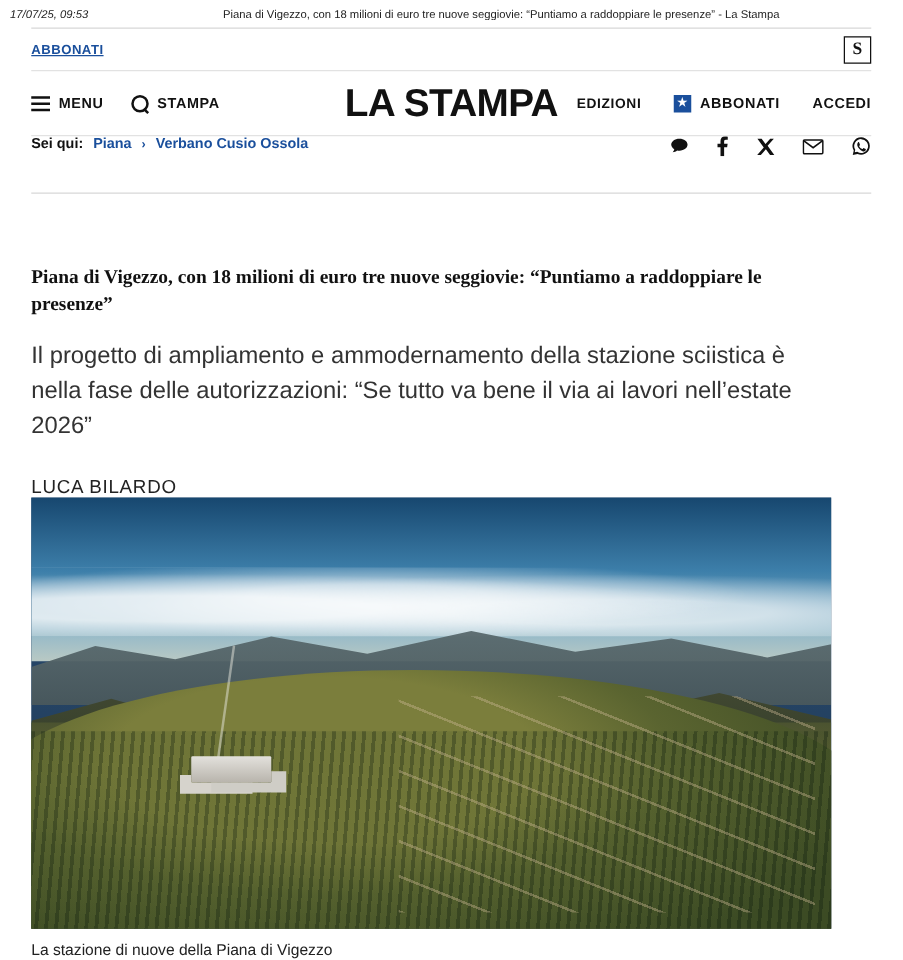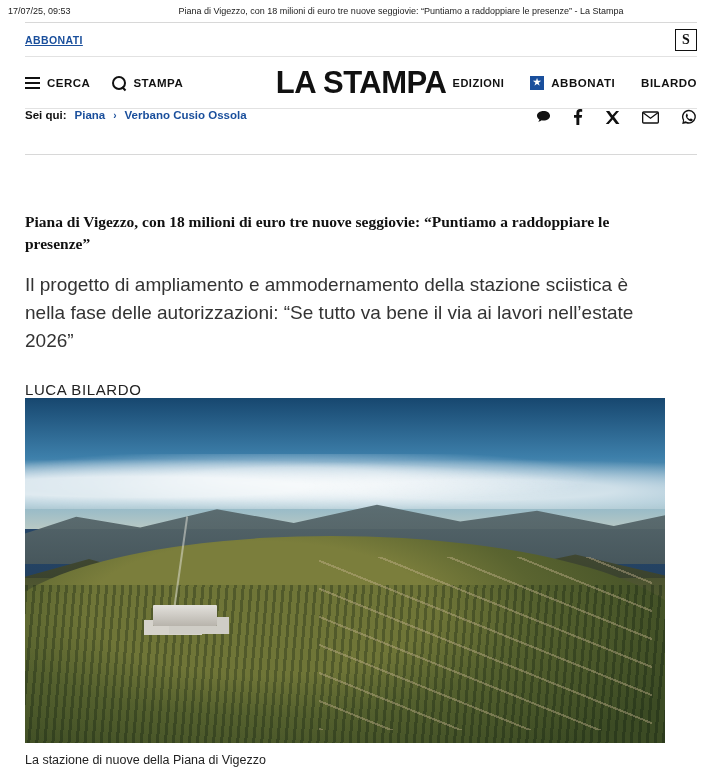--- a/index.html
+++ b/index.html
@@ -21,21 +21,21 @@
 
   
   .print-header {
     display: flex;
     align-items: center;
     height: 22px;
     font-size: 9px;
     color: #222;
     padding: 0 8px;
   }
-  .print-date { width: 120px; flex: none; }
+  .print-date { width: 120px; flex: none; font-style: italic; }
   .print-title {
     flex: 1;
     text-align: center;
     padding-right: 40px;
     white-space: nowrap;
     overflow: hidden;
   }
 
   
   .frame {
@@ -253,36 +253,36 @@
     </div>
 
     <div class="masthead">
       <div class="mh-left">
         <div class="mh-item">
           <span class="burger">
               <i></i>
               <i></i>
               <i></i>
             </span>
-          <span>CERCA</span>
+          <span>MENU</span>
         </div>
         <div class="mh-item">
           <span class="magnifier"></span>
           <span>STAMPA</span>
         </div>
       </div>
 
       <div class="mh-right">
         <span class="ghost-label">EDIZIONI</span>
         <div class="mh-item">
           <span class="star-box">★</span>
           <span>ABBONATI</span>
         </div>
         <div class="mh-item">
-          <span>BILARDO</span>
+          <span>ACCEDI</span>
         </div>
       </div>
 
       <div class="logo">LA STAMPA</div>
     </div>
 
     <div class="crumbrow">
       <div class="crumb">
         <span class="sei">Sei qui:</span>
         <a href="#">Piana</a>

